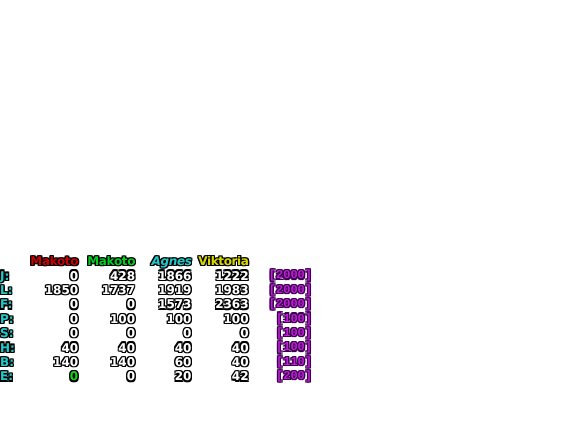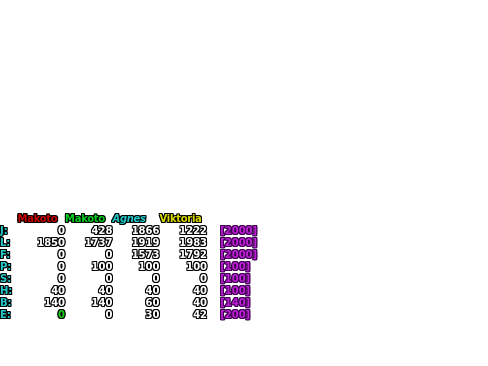--- a/index.html
+++ b/index.html
@@ -41,21 +41,21 @@
   }
 
   
   th.corner-cell {
     width: 18px;
   }
 
   
   th.col-header {
     width: 48px;
-    text-align: left;
+    text-align: right;
     font-size: 10px;
     letter-spacing: -0.3px;
     padding-bottom: 2px;
     text-shadow:
       -1px -1px 0 #000, 0 -1px 0 #000, 1px -1px 0 #000,
       -1px  0   0 #000,               1px  0   0 #000,
       -1px  1px 0 #000, 0  1px 0 #000, 1px  1px 0 #000;
   }
 
   
@@ -88,27 +88,28 @@
   }
 
   
   td.gap-cell {
     width: 14px;
   }
 
   
   td.max-value {
     width: 40px;
-    text-align: left;
+    text-align: right;
     font-size: 10px;
     color: #c020d8;
     text-shadow:
       -1px -1px 0 #3d0050, 0 -1px 0 #3d0050, 1px -1px 0 #3d0050,
       -1px  0   0 #3d0050,                   1px  0   0 #3d0050,
       -1px  1px 0 #3d0050, 0  1px 0 #3d0050, 1px  1px 0 #3d0050;
+    font-family: Liberation Mono, monospace;
   }
 </style>
 </head>
 <body>
 
 <div id="stats-overlay">
   <table class="stats-table">
     <thead>
       <tr>
         <th class="corner-cell"></th>
@@ -137,21 +138,21 @@
         <td class="stat-value">1919</td>
         <td class="stat-value">1983</td>
         <td class="gap-cell"></td>
         <td class="max-value">[2000]</td>
       </tr>
       <tr>
         <td class="row-label">F:</td>
         <td class="stat-value">0</td>
         <td class="stat-value">0</td>
         <td class="stat-value">1573</td>
-        <td class="stat-value">1792</td>
+        <td class="stat-value">2363</td>
         <td class="gap-cell"></td>
         <td class="max-value">[2000]</td>
       </tr>
       <tr>
         <td class="row-label">P:</td>
         <td class="stat-value">0</td>
         <td class="stat-value">100</td>
         <td class="stat-value">100</td>
         <td class="stat-value">100</td>
         <td class="gap-cell"></td>
@@ -175,26 +176,26 @@
         <td class="gap-cell"></td>
         <td class="max-value">[100]</td>
       </tr>
       <tr>
         <td class="row-label">B:</td>
         <td class="stat-value">140</td>
         <td class="stat-value">140</td>
         <td class="stat-value">60</td>
         <td class="stat-value">40</td>
         <td class="gap-cell"></td>
-        <td class="max-value">[140]</td>
+        <td class="max-value">[110]</td>
       </tr>
       <tr>
         <td class="row-label">E:</td>
         <td class="stat-value highlight-green">0</td>
         <td class="stat-value">0</td>
-        <td class="stat-value">30</td>
+        <td class="stat-value">20</td>
         <td class="stat-value">42</td>
         <td class="gap-cell"></td>
         <td class="max-value">[200]</td>
       </tr>
     </tbody>
   </table>
 </div>
 
 </body></html>

